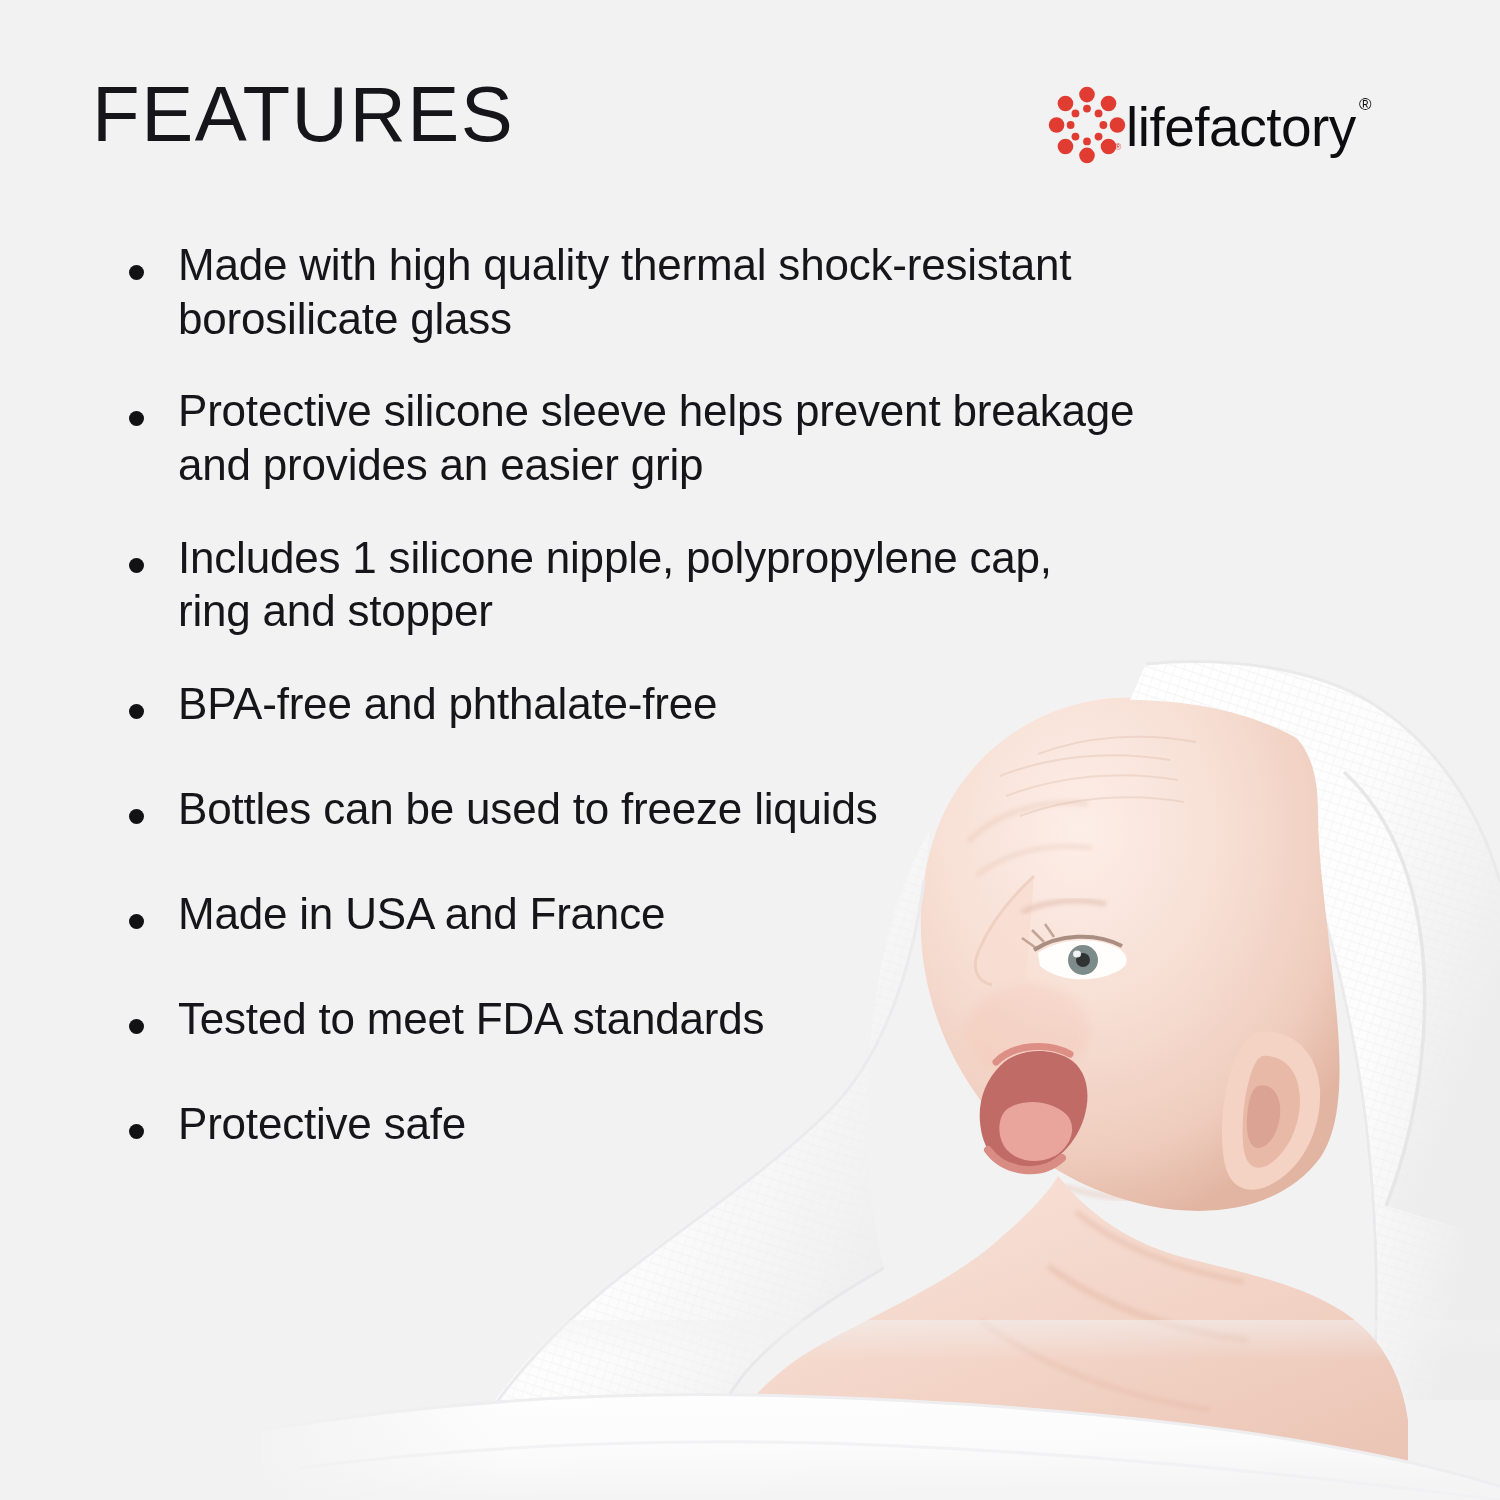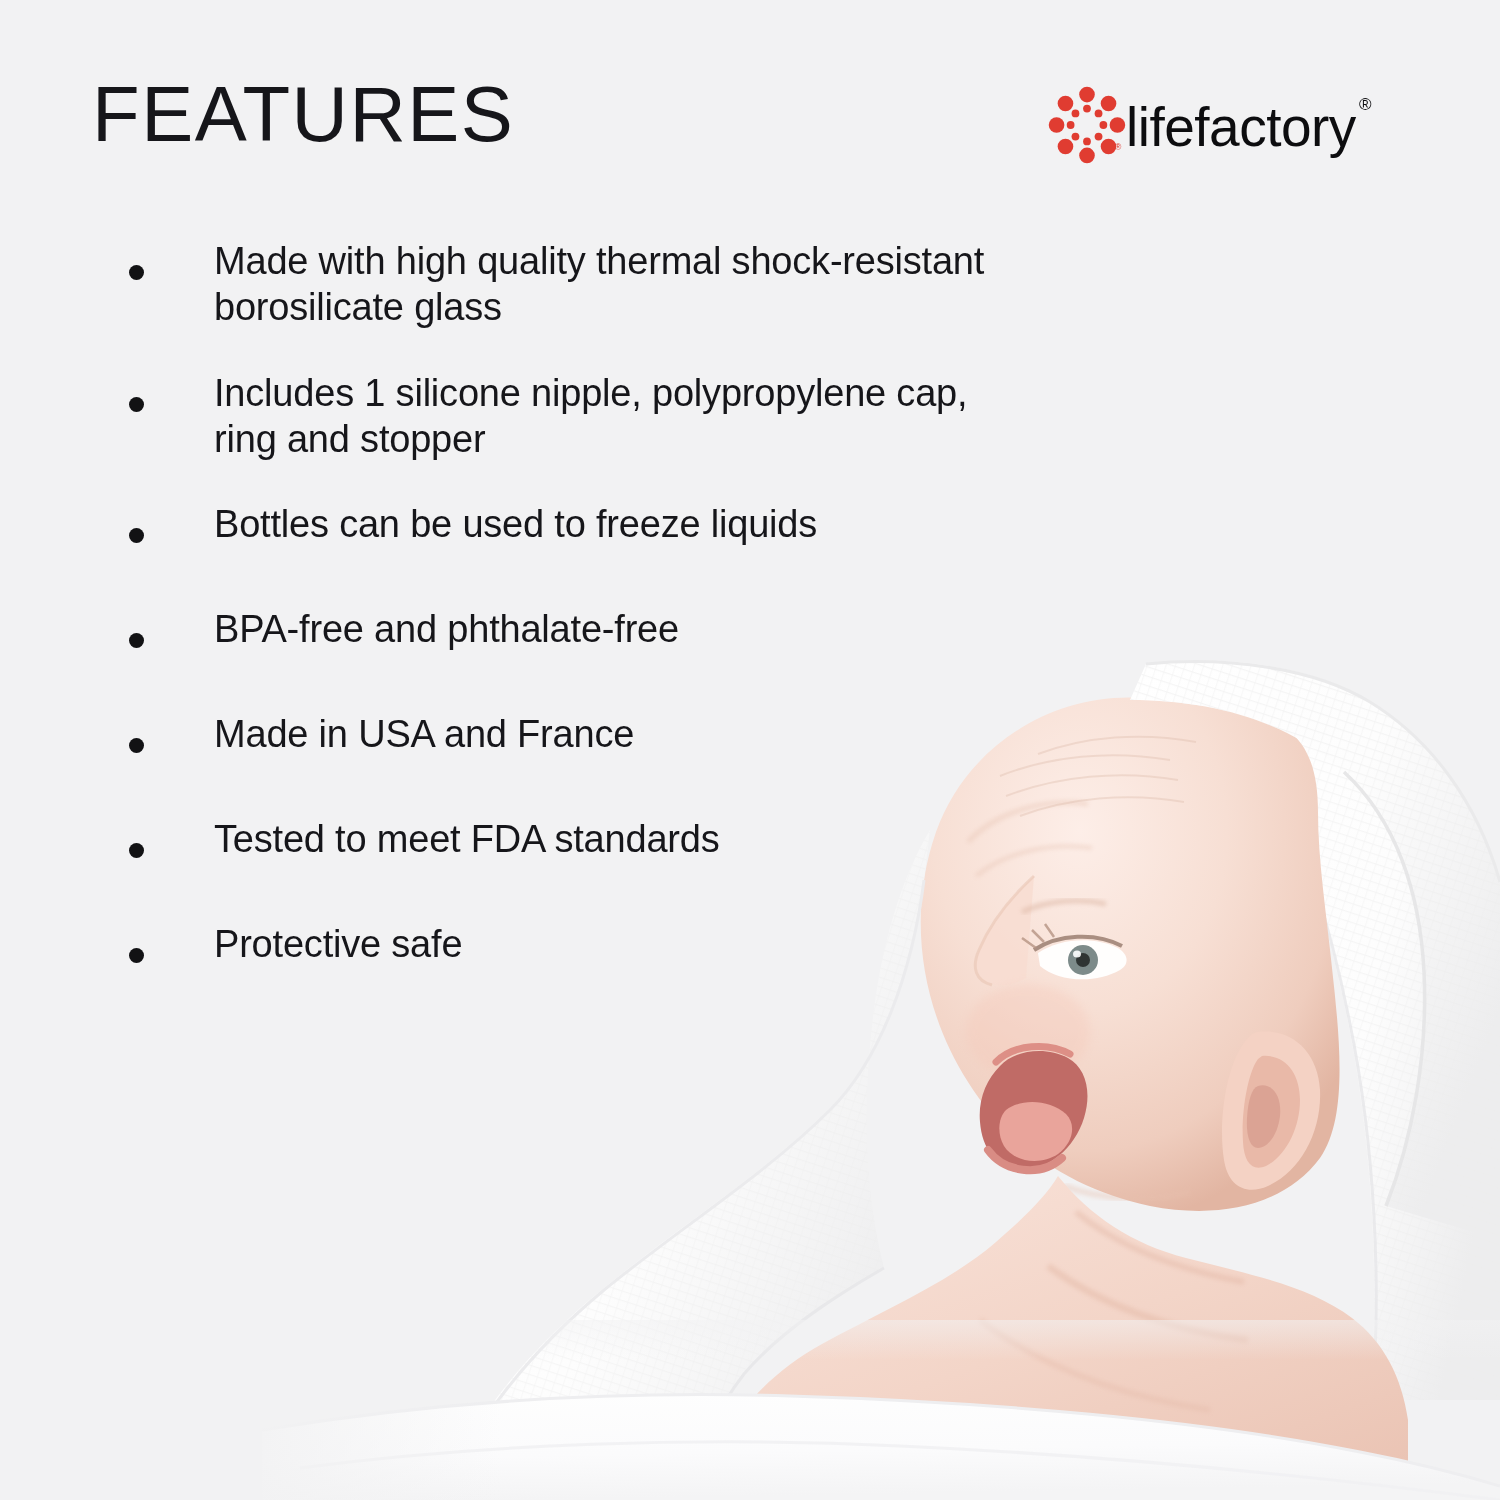--- a/index.html
+++ b/index.html
@@ -117,29 +117,28 @@
   .feature-bullet {
     position: absolute;
     left: 9px;
     top: 27px;
     width: 15px;
     height: 15px;
     border-radius: 50%;
     background: #121214;
   }
   .feature-text {
-    font-size: 38px;
+    font-size: 44px;
     line-height: 1.22;
     font-weight: 300;
     letter-spacing: -0.2px;
     color: #16161a;
     font-family: "Liberation Sans", sans-serif;
     display: block;
     white-space: pre-line;
-    margin-left: 36px;
   }
 </style>
 </head>
 <body>
 
 <div id="page">
 
   <div id="photo-layer">
     <svg width="1500" height="1500" viewBox="0 0 1500 1500" xmlns="http://www.w3.org/2000/svg">
       <defs>
@@ -437,35 +436,40 @@
     </div>
 
     <ul id="feature-list">
 
       <li class="feature-item">
         <span class="feature-bullet"></span>
         <span class="feature-text">Made with high quality thermal shock-resistant
 borosilicate glass</span>
       </li>
 
+      <li class="feature-item">
+        <span class="feature-bullet"></span>
+        <span class="feature-text">Protective silicone sleeve helps prevent breakage
+and provides an easier grip</span>
+      </li>
 
       <li class="feature-item">
         <span class="feature-bullet"></span>
         <span class="feature-text">Includes 1 silicone nipple, polypropylene cap,
 ring and stopper</span>
       </li>
 
       <li class="feature-item">
         <span class="feature-bullet"></span>
+        <span class="feature-text">BPA-free and phthalate-free</span>
+      </li>
+
+      <li class="feature-item">
+        <span class="feature-bullet"></span>
         <span class="feature-text">Bottles can be used to freeze liquids</span>
-      </li>
-
-      <li class="feature-item">
-        <span class="feature-bullet"></span>
-        <span class="feature-text">BPA-free and phthalate-free</span>
       </li>
 
       <li class="feature-item">
         <span class="feature-bullet"></span>
         <span class="feature-text">Made in USA and France</span>
       </li>
 
       <li class="feature-item">
         <span class="feature-bullet"></span>
         <span class="feature-text">Tested to meet FDA standards</span>

